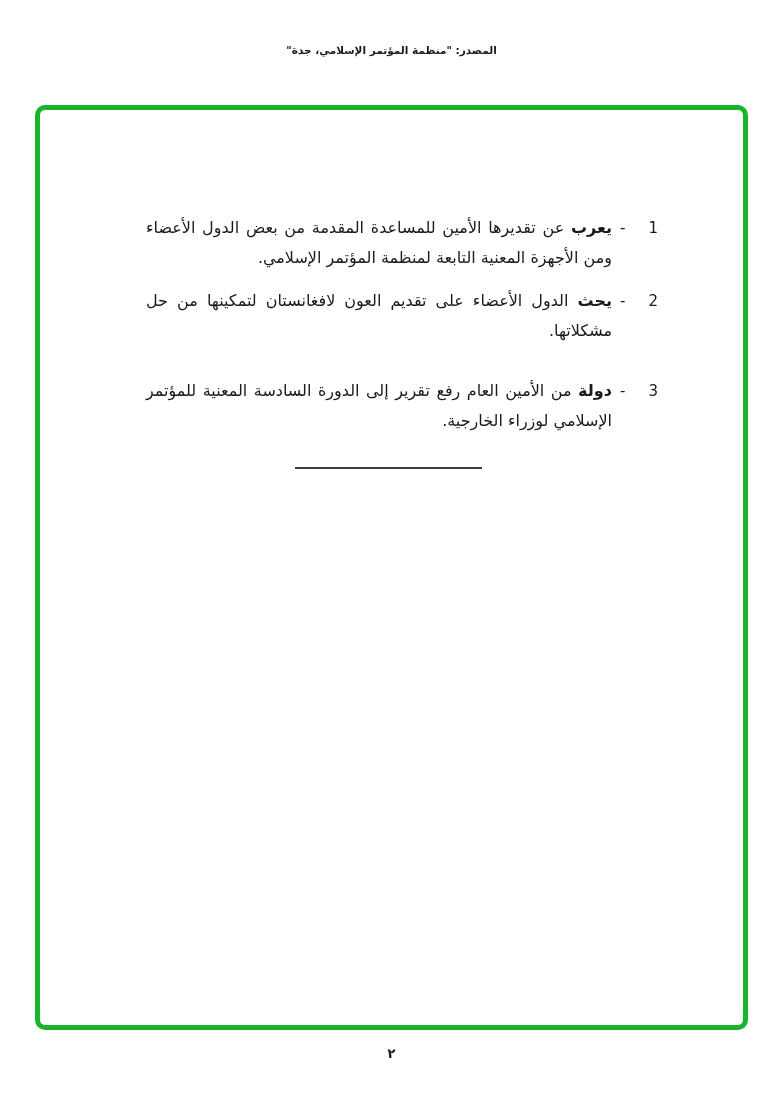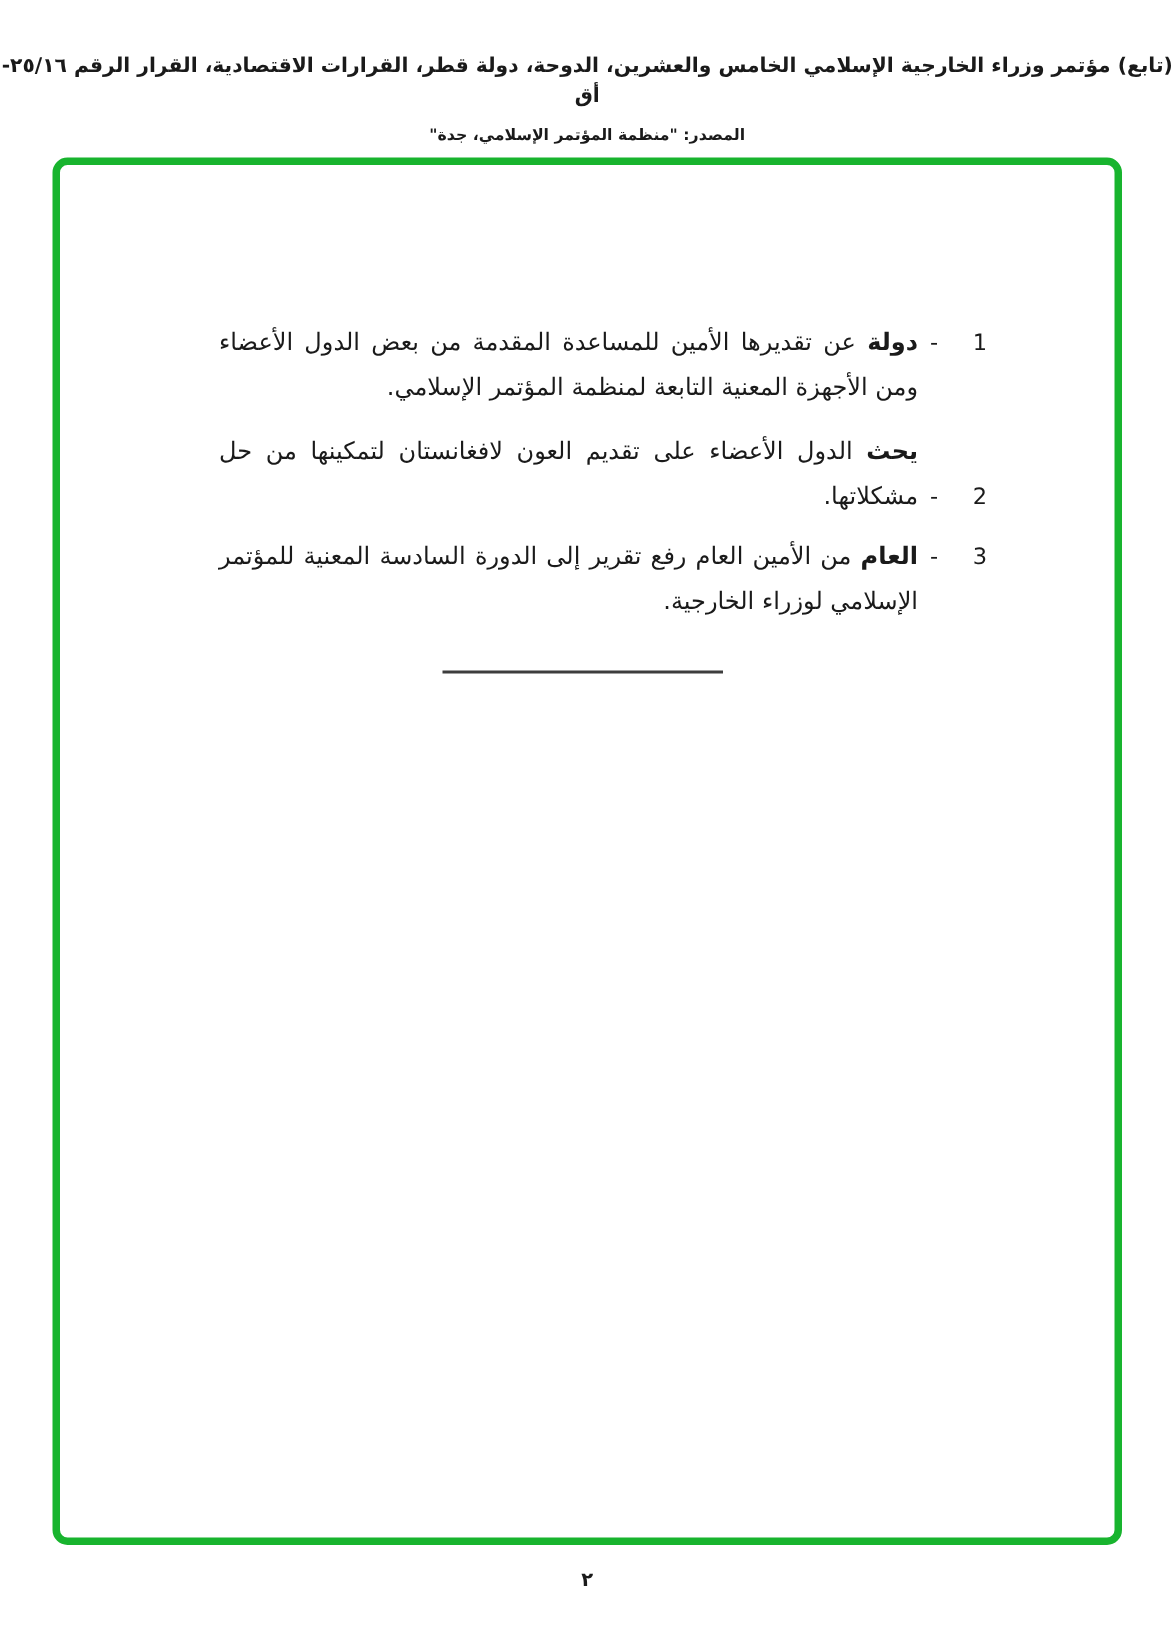--- a/index.html
+++ b/index.html
@@ -40,21 +40,21 @@
   }
   .clause-list {
     padding: 103px 85px 0 106px;
   }
   .clause-item {
     display: flex;
     flex-direction: row;
     direction: ltr;
     margin-bottom: 13px;
   }
-  .clause-item:nth-child(2) { margin-bottom: 10px; align-items: flex-end; }
+  .clause-item:nth-child(2) { margin-bottom: 30px; }
   .clause-text {
     flex: 1;
     direction: rtl;
     text-align: justify;
     text-align-last: right;
     font-size: 16px;
     line-height: 30px;
   }
   .clause-lead { font-weight: bold; }
   .clause-marker {
@@ -83,30 +83,29 @@
     width: 100%;
     text-align: center;
     font-size: 13px;
     font-weight: bold;
   }
 </style>
 </head>
 <body style="background: rgb(255, 255, 255);">
 
 <div class="page-header">
-  <div class="header-line1">(تابع) مؤتمر وزراء الخارجية الإسلامي الخامس والعشرين، الدوحة، دولة قطر، القرارات الاقتصادية، القرار الرقم ٢٥/١٦-أق</div>
   <div class="header-line2">المصدر:  "منظمة المؤتمر الإسلامي، جدة"</div>
 </div>
 
 <div class="content-frame" style="border-color: rgb(24, 180, 46);">
   <div class="clause-list">
 
     <div class="clause-item">
       <div class="clause-text">
-        <span class="clause-lead">دولة</span>
+        <span class="clause-lead">يعرب</span>
         <span>عن تقديرها الأمين للمساعدة المقدمة من بعض الدول الأعضاء ومن الأجهزة المعنية التابعة لمنظمة المؤتمر الإسلامي.</span>
       </div>
       <div class="clause-marker">
         <span class="dash">-</span>
         <span class="num">1</span>
       </div>
     </div>
 
     <div class="clause-item">
       <div class="clause-text">
@@ -114,21 +113,21 @@
         <span>الدول الأعضاء على تقديم العون لافغانستان لتمكينها من حل مشكلاتها.</span>
       </div>
       <div class="clause-marker">
         <span class="dash">-</span>
         <span class="num">2</span>
       </div>
     </div>
 
     <div class="clause-item">
       <div class="clause-text">
-        <span class="clause-lead">العام</span>
+        <span class="clause-lead">دولة</span>
         <span>من الأمين العام رفع تقرير إلى الدورة السادسة المعنية للمؤتمر الإسلامي لوزراء الخارجية.</span>
       </div>
       <div class="clause-marker">
         <span class="dash">-</span>
         <span class="num">3</span>
       </div>
     </div>
 
   </div>
   <div class="section-divider"></div>

